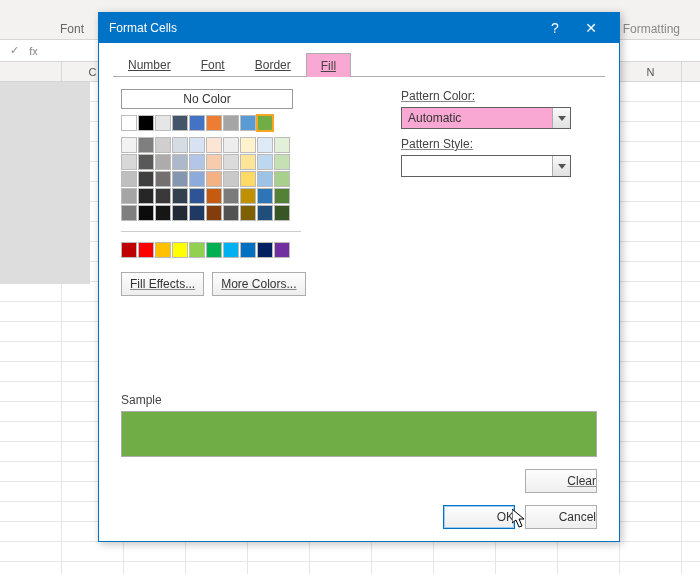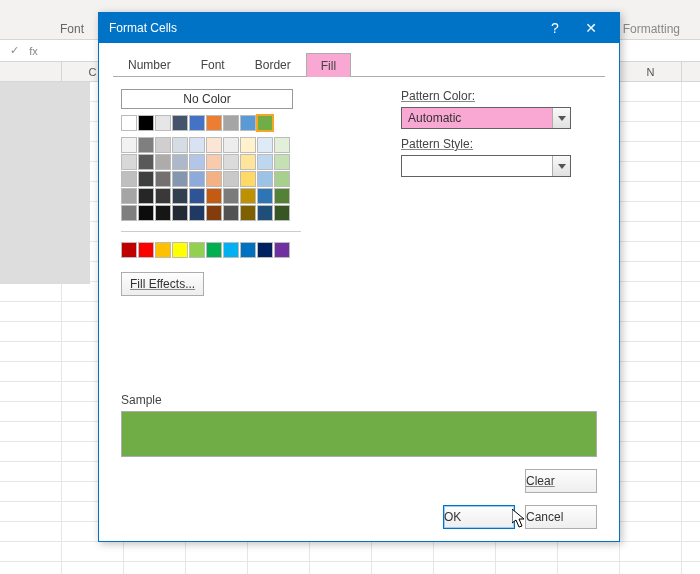--- a/index.html
+++ b/index.html
@@ -19,21 +19,21 @@
   .rows .r { height: 20px; border-bottom: 1px solid #e6e6e6; display: flex; }
   .rows .r div { flex: 0 0 62px; border-right: 1px solid #e6e6e6; }
   .selblock { position: absolute; left: 0; top: 82px; width: 90px; height: 202px; background: #ddd; }
 
   
   .dialog { position: absolute; left: 98px; top: 12px; width: 522px; height: 530px; background: #fff; border: 1px solid #0173c7; box-shadow: 2px 2px 8px rgba(0,0,0,0.25); display: flex; flex-direction: column; }
   .titlebar { height: 30px; background: #0173c7; color: #fff; display: flex; align-items: center; padding: 0 10px; }
   .titlebar .ttl { flex: 1; font-size: 12px; }
   .titlebar .tb { width: 36px; text-align: center; font-size: 14px; cursor: default; }
   .tabs { display: flex; height: 26px; margin: 8px 14px 0 14px; align-items: flex-end; border-bottom: 1px solid #adadad; }
-  .tab { padding: 5px 14px 4px; border: 1px solid transparent; border-bottom: none; color: #444; cursor: default; }
+  .tab { padding: 5px 14px 4px; border: 1px solid transparent; border-bottom: none; color: #444; cursor: default; text-decoration: underline; }
   .tab.active { border-color: #adadad; background: #f9a8d4; position: relative; top: 1px; }
   .body { flex: 1; padding: 12px 22px 0 22px; display: flex; gap: 50px; }
   .left { width: 230px; }
   .right { flex: 1; }
   .lbl { color: #444; margin-bottom: 4px; }
   .und { text-decoration: underline; text-decoration-color: #888; }
   .nocolor { width: 172px; height: 20px; border: 1px solid #999; background: #fff; text-align: center; line-height: 18px; color: #333; margin-bottom: 6px; }
   .swatchgrid { display: flex; flex-wrap: wrap; gap: 1px; width: 182px; }
   .swatchgrid.gap { margin-top: 6px; }
   .sw { width: 16px; height: 16px; border: 1px solid #bbb; }
@@ -43,21 +43,21 @@
   .wbtn { border: 1px solid #adadad; background: linear-gradient(#fdfdfd,#eee); padding: 4px 8px; color: #333; cursor: default; }
   .combo { width: 170px; height: 22px; border: 1px solid #616161; display: flex; align-items: center; background: #eee; margin-bottom: 8px; }
   .combo .cv { flex: 1; padding: 0 6px; color: #333; background: #f9a8d4; height: 100%; line-height: 20px; }
   .combo .cv.empty { background: #fff; }
   .combo .cd { width: 18px; height: 100%; background: linear-gradient(#f9f9f9,#e1e1e1); border-left: 1px solid #adadad; display: flex; align-items: center; justify-content: center; }
   .combo .cd svg { width: 8px; height: 5px; }
   .sample-lbl { margin: 14px 22px 4px 22px; color: #444; }
   .sample { margin: 0 22px 12px 22px; height: 46px; border: 1px solid #adadad; background: #70ad47; }
   .dlg-btns { display: flex; justify-content: flex-end; gap: 10px; padding: 0 22px 12px; }
   .dlg-btns.upper { border-top: none; }
-  .pbtn { width: 72px; height: 24px; border: 1px solid #adadad; background: linear-gradient(#fdfdfd,#eee); text-align: left; line-height: 22px; color: #333; cursor: default; }
+  .pbtn { width: 72px; height: 24px; border: 1px solid #adadad; background: linear-gradient(#fdfdfd,#eee); text-align: right; line-height: 22px; color: #333; cursor: default; }
   .pbtn.def { border: 1px solid #0173c7; box-shadow: inset 0 0 0 1px #9ecbf0; }
   .cursor { position: absolute; pointer-events: none; }
   .cursor svg { width: 16px; height: 20px; }
 </style>
 </head>
 <body>
 
 <div class="sheet">
   <div class="ribbon">
     <span>Font</span>
@@ -499,20 +499,21 @@
           <div class="sw" style="background: rgb(255, 255, 0);"></div>
           <div class="sw" style="background: rgb(146, 208, 80);"></div>
           <div class="sw" style="background: rgb(0, 176, 80);"></div>
           <div class="sw" style="background: rgb(0, 176, 240);"></div>
           <div class="sw" style="background: rgb(0, 112, 192);"></div>
           <div class="sw" style="background: rgb(0, 32, 96);"></div>
           <div class="sw" style="background: rgb(112, 48, 160);"></div>
         </div>
       <div class="btnrow">
         <div class="wbtn"><span class="und">Fill Effects...</span></div>
+        <div class="wbtn"><span class="und">More Colors...</span></div>
       </div>
     </div>
     <div class="right">
       <div class="lbl"><span class="und">Pattern Color:</span></div>
       <div class="combo">
         <div class="cv">Automatic</div>
         <div class="cd">
             <svg viewBox="0 0 8 5">
               <path d="M0 0 L4 5 L8 0 Z" fill="#555"></path>
             </svg>

